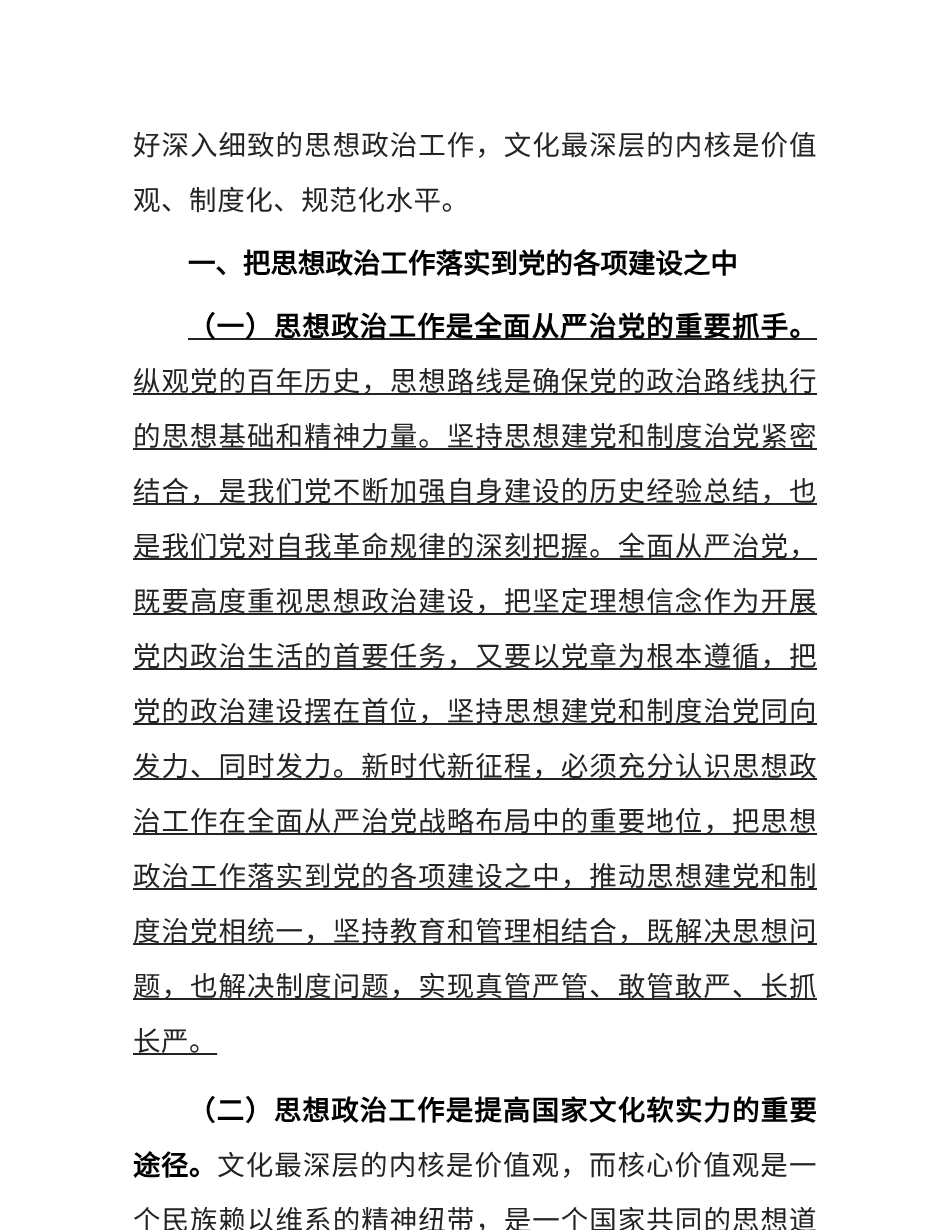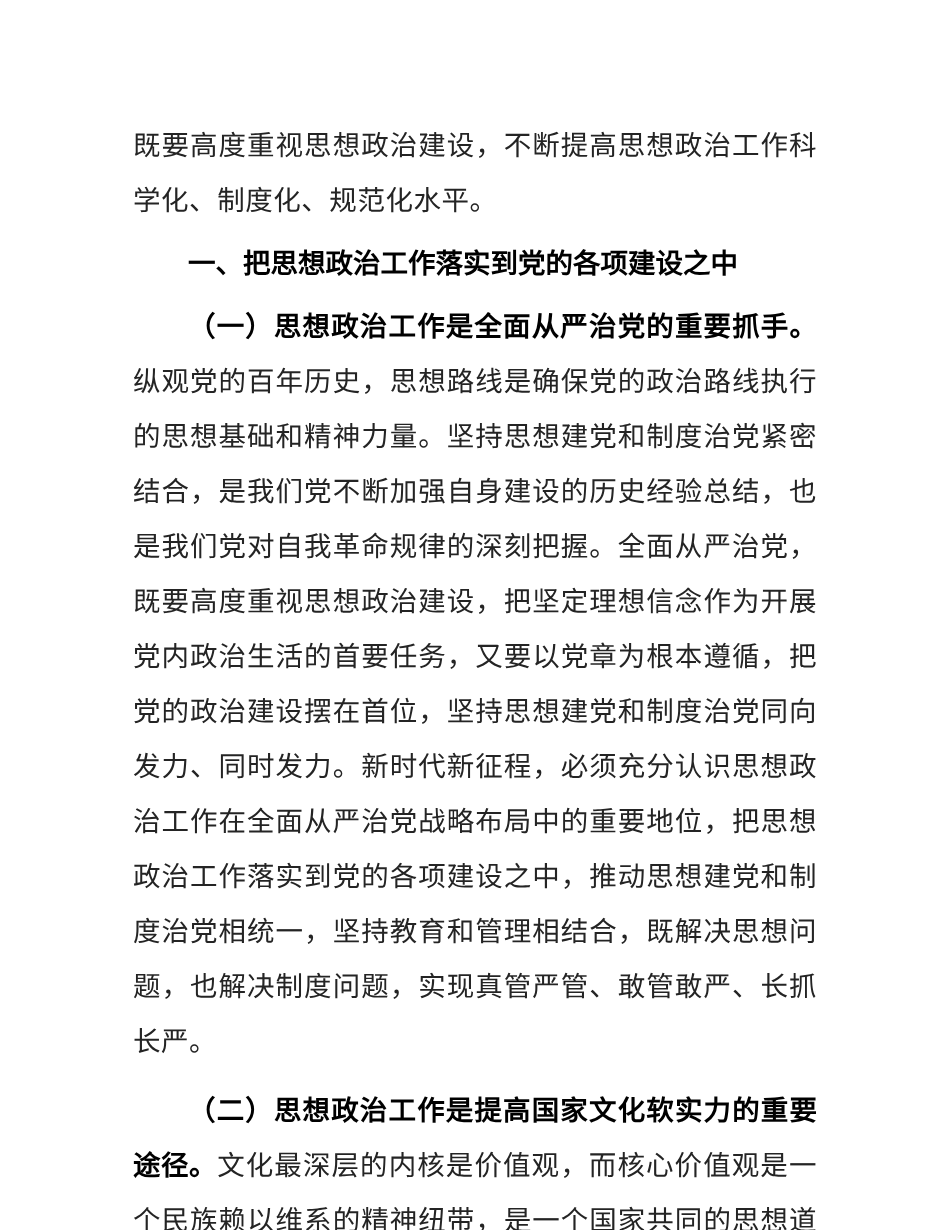--- a/index.html
+++ b/index.html
@@ -59,33 +59,33 @@
     font-family: "Liberation Sans", "DejaVu Sans", sans-serif;
     font-weight: 700;
     color: #000000;
     letter-spacing: 0;
   }
 
   .indent2 { text-indent: 2em; }
 
   
   .gap-before-heading  { margin-top: 8px; }
-  .gap-before-section  { margin-top: 8px; }
+  .gap-before-section  { margin-top: 8px; text-decoration: underline; }
   .gap-before-sub      { margin-top: 14px; }
 
   
   .para:last-child { }
 </style>
 </head>
 <body>
 
 <div id="page">
   <div id="doc-body">
 
-    <p class="para body-para">既要高度重视思想政治建设，不断提高思想政治工作科学化、制度化、规范化水平。</p>
+    <p class="para body-para">好深入细致的思想政治工作，文化最深层的内核是价值观、制度化、规范化水平。</p>
 
     <p class="para heading-para indent2 gap-before-heading">一、把思想政治工作落实到党的各项建设之中</p>
 
     <p class="para body-para indent2 gap-before-section">
       <span class="lead-in">（一）思想政治工作是全面从严治党的重要抓手。</span><span>纵观党的百年历史，思想路线是确保党的政治路线执行的思想基础和精神力量。坚持思想建党和制度治党紧密结合，是我们党不断加强自身建设的历史经验总结，也是我们党对自我革命规律的深刻把握。全面从严治党，既要高度重视思想政治建设，把坚定理想信念作为开展党内政治生活的首要任务，又要以党章为根本遵循，把党的政治建设摆在首位，坚持思想建党和制度治党同向发力、同时发力。新时代新征程，必须充分认识思想政治工作在全面从严治党战略布局中的重要地位，把思想政治工作落实到党的各项建设之中，推动思想建党和制度治党相统一，坚持教育和管理相结合，既解决思想问题，也解决制度问题，实现真管严管、敢管敢严、长抓长严。</span>
     </p>
 
     <p class="para body-para indent2 gap-before-sub">
       <span class="lead-in">（二）思想政治工作是提高国家文化软实力的重要途径。</span><span>文化最深层的内核是价值观，而核心价值观是一个民族赖以维系的精神纽带，是一个国家共同的思想道德基础。在培养国民的精神气质、提升国家的综合实力、打造国家的整体形象上，</span>
     </p>

